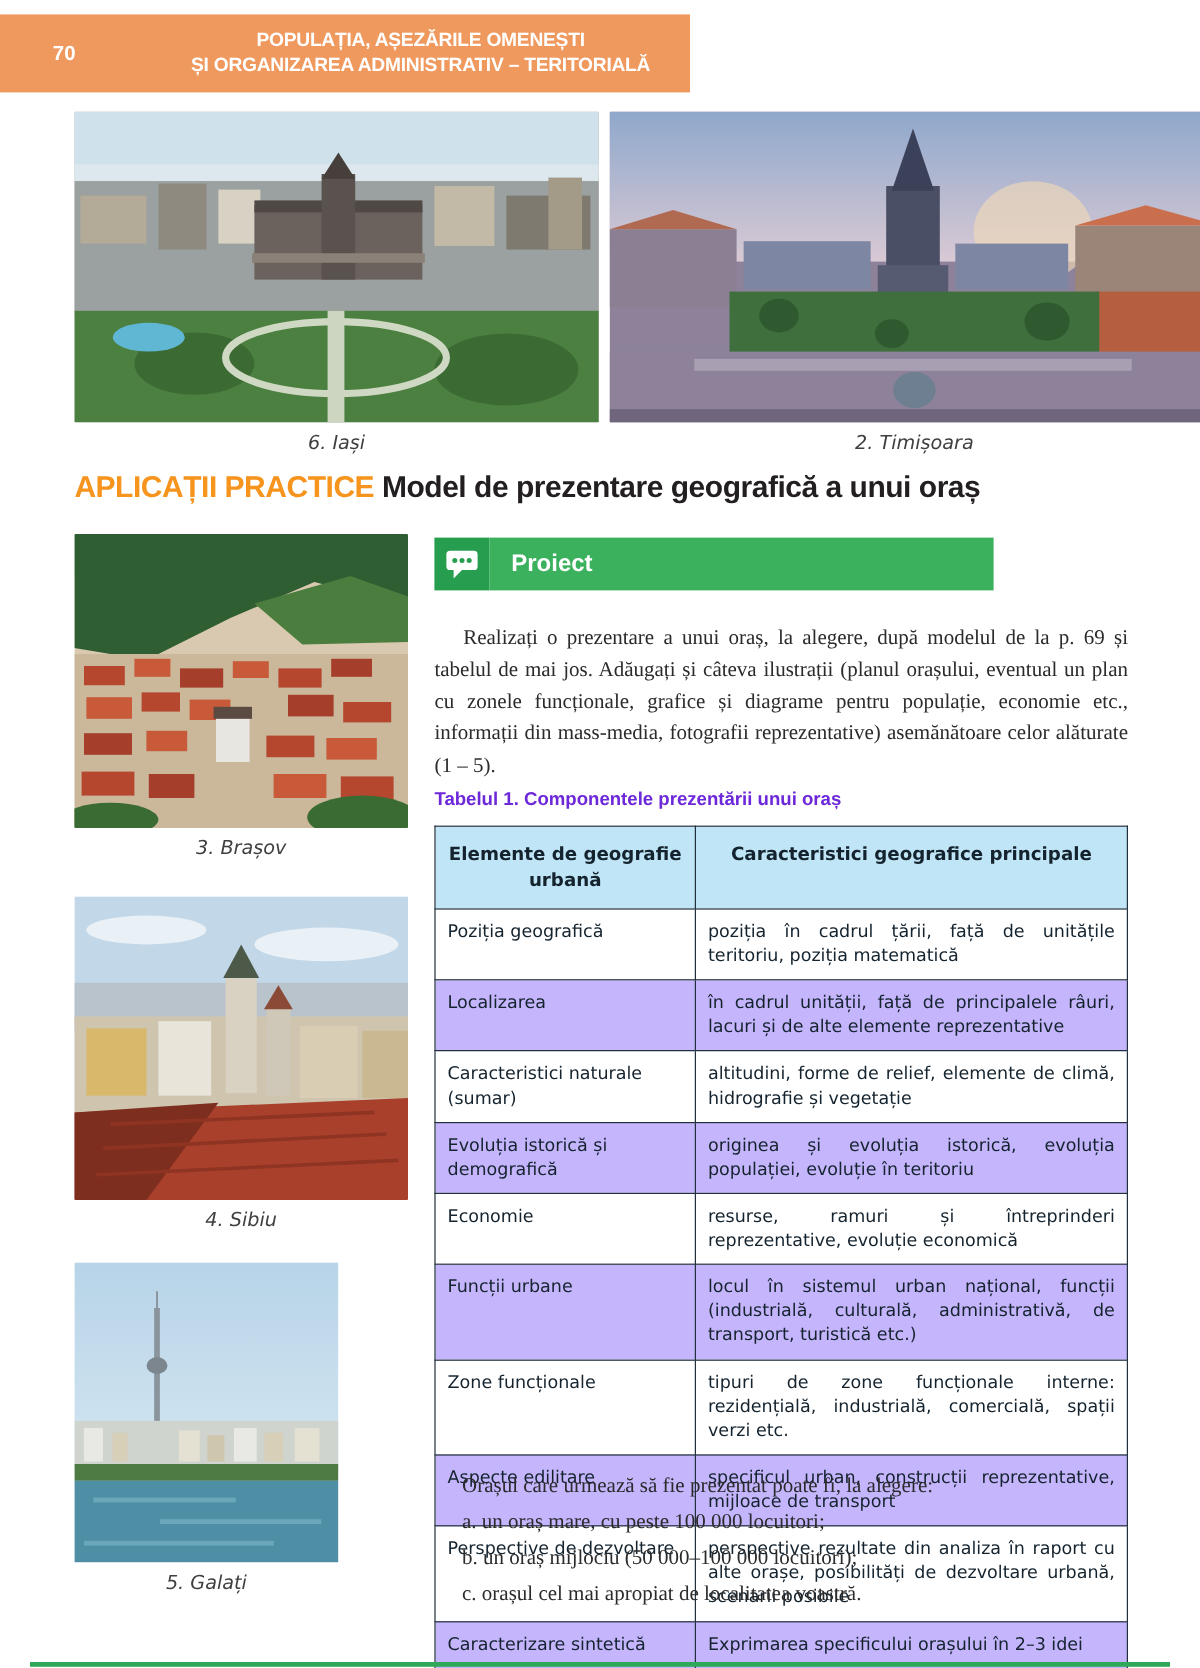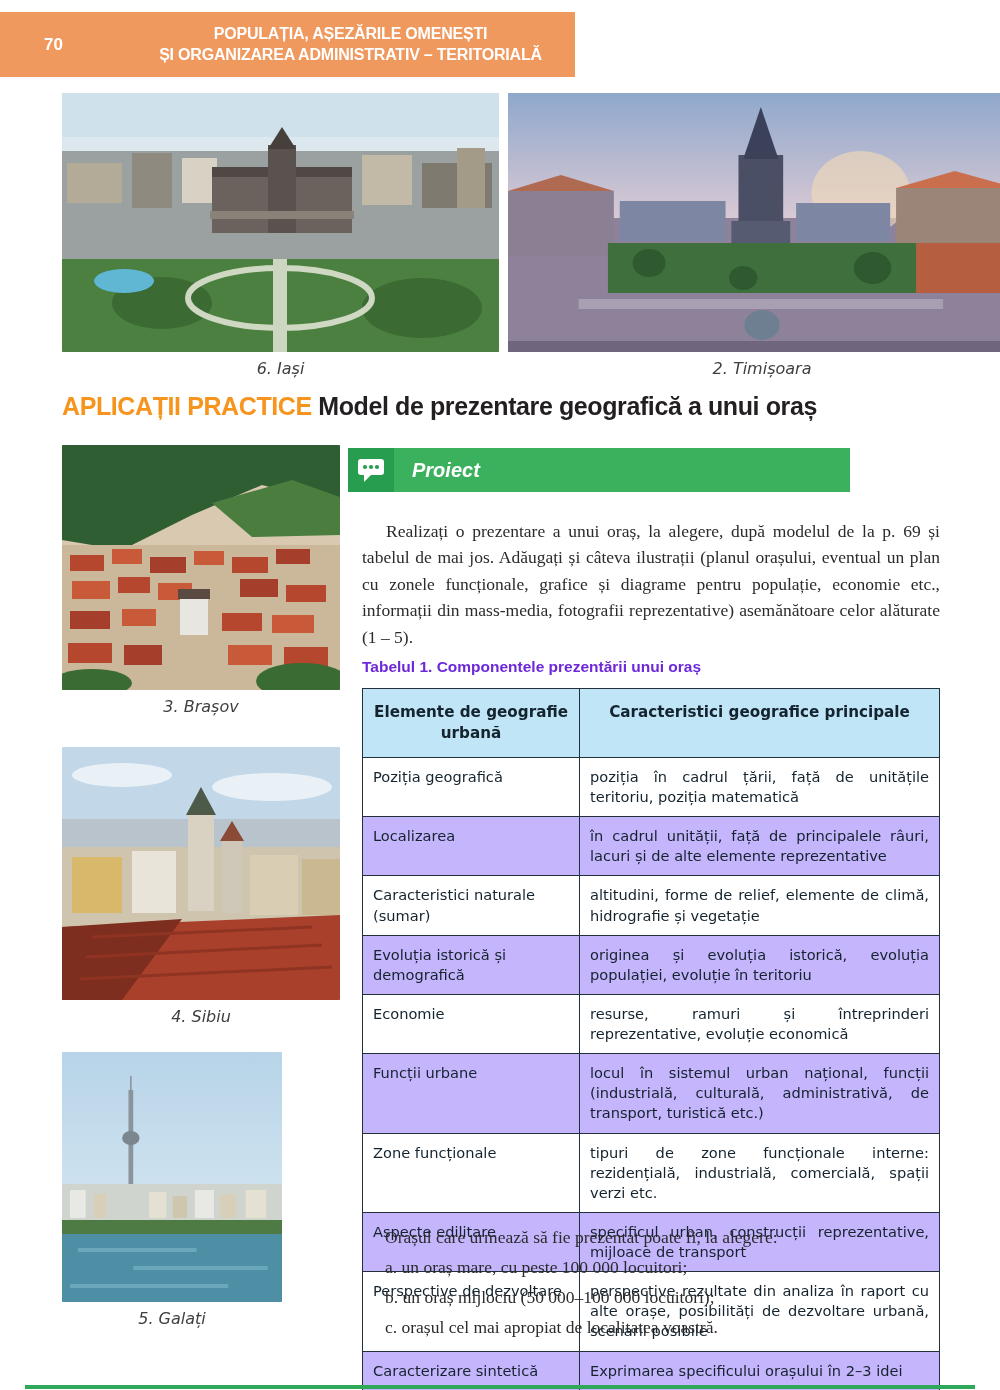--- a/index.html
+++ b/index.html
@@ -26,21 +26,21 @@
   .ph-sibiu{left:62px;top:747px;width:278px;}
   .ph-galati{left:62px;top:1052px;width:220px;}
 
   
   .heading{position:absolute;left:62px;top:392px;font-size:25px;font-weight:bold;
            letter-spacing:-0.4px;white-space:nowrap;}
   .heading .kicker{color:#f6941e;}
   .heading .htitle{color:#231f20;}
 
   
-  .project-box{position:absolute;left:348px;top:448px;width:502px;height:44px;display:flex;font-style:italic;}
+  .project-box{position:absolute;left:362px;top:448px;width:466px;height:44px;display:flex;}
   .project-icon{width:46px;height:44px;background:#279e4f;display:flex;align-items:center;justify-content:center;}
   .project-bar{flex:1;background:#3cb15d;display:flex;align-items:center;}
   .project-bar .plabel{color:#ffffff;font-weight:bold;font-size:20px;padding-left:18px;}
 
   .intro{position:absolute;left:362px;top:500px;width:578px;
          font-family:"Liberation Serif","DejaVu Serif",serif;font-size:17.5px;
          line-height:1.52;text-align:justify;text-indent:24px;color:#2b2b2b;}
 
   .table-label{position:absolute;left:362px;top:658px;width:578px;
                font-size:15.5px;font-weight:bold;color:#6d28d9;}

